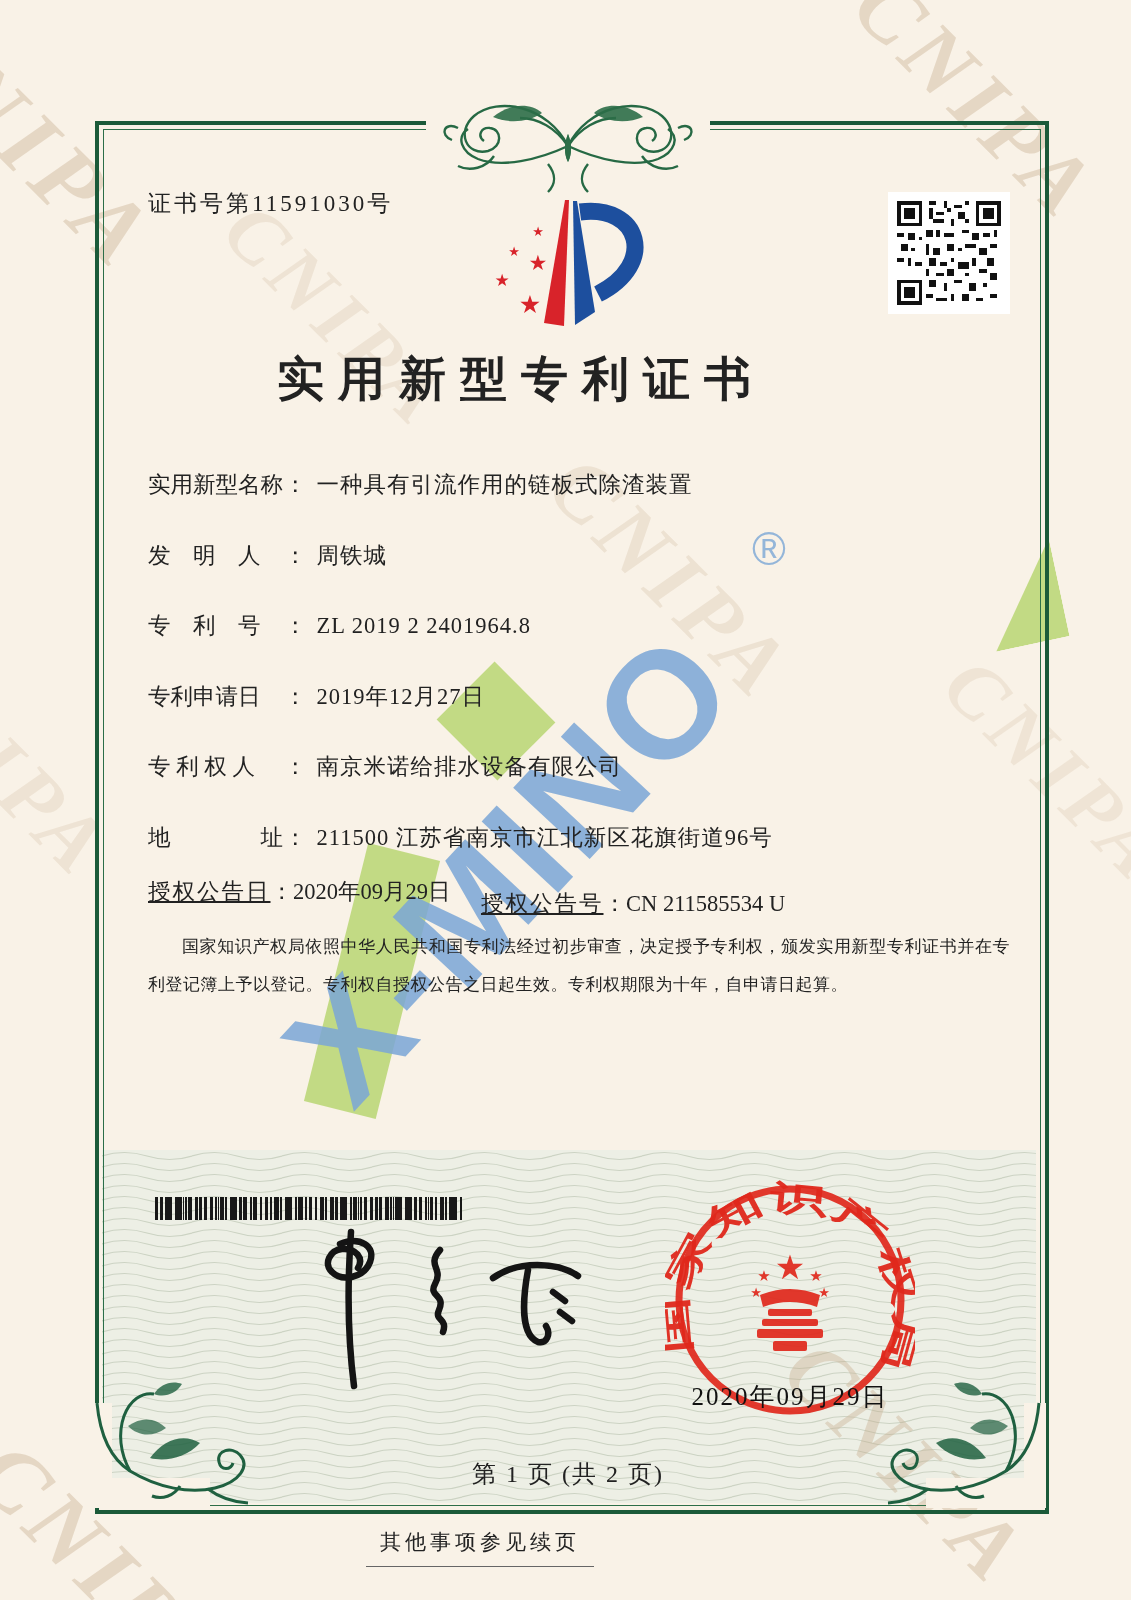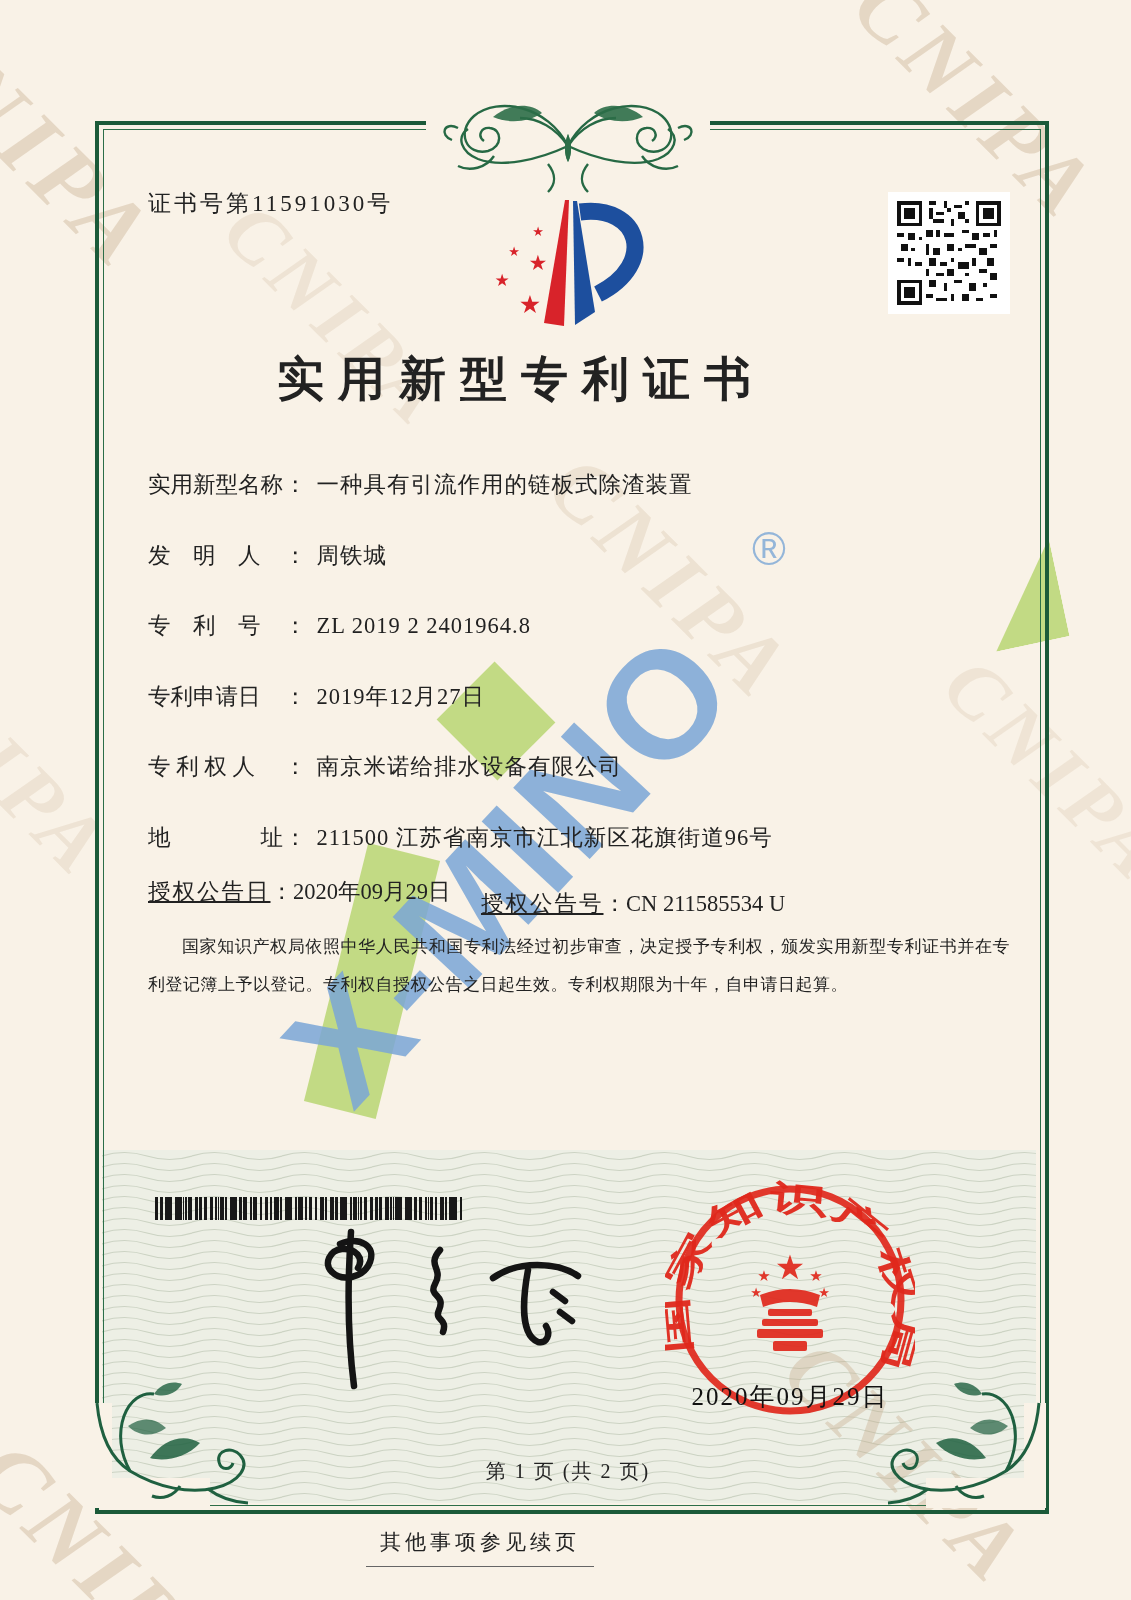--- a/index.html
+++ b/index.html
@@ -87,21 +87,21 @@
     font-size:25px;font-weight:500;line-height:46px;letter-spacing:3px;
   }
   .signature{position:absolute;left:288px;top:1222px;z-index:5;}
   .seal{position:absolute;left:665px;top:1175px;z-index:4;}
   .seal-date{
     position:absolute;left:665px;top:1380px;width:250px;z-index:5;
     text-align:center;font-size:25px;letter-spacing:2px;color:#111;
   }
   .page-footer{
     position:absolute;left:95px;top:1458px;width:946px;z-index:5;
-    text-align:center;font-size:20px;letter-spacing:2px;
+    text-align:center;font-size:24px;letter-spacing:2px;
   }
   .cont-note{
     position:absolute;left:0;top:1528px;width:960px;z-index:5;text-align:center;
   }
   .cont-note span{
     display:inline-block;font-size:21px;letter-spacing:4px;
     border-bottom:1px solid #666;padding:0 14px 10px;
   }
   .orn{position:absolute;z-index:4;pointer-events:none;}
 </style>

